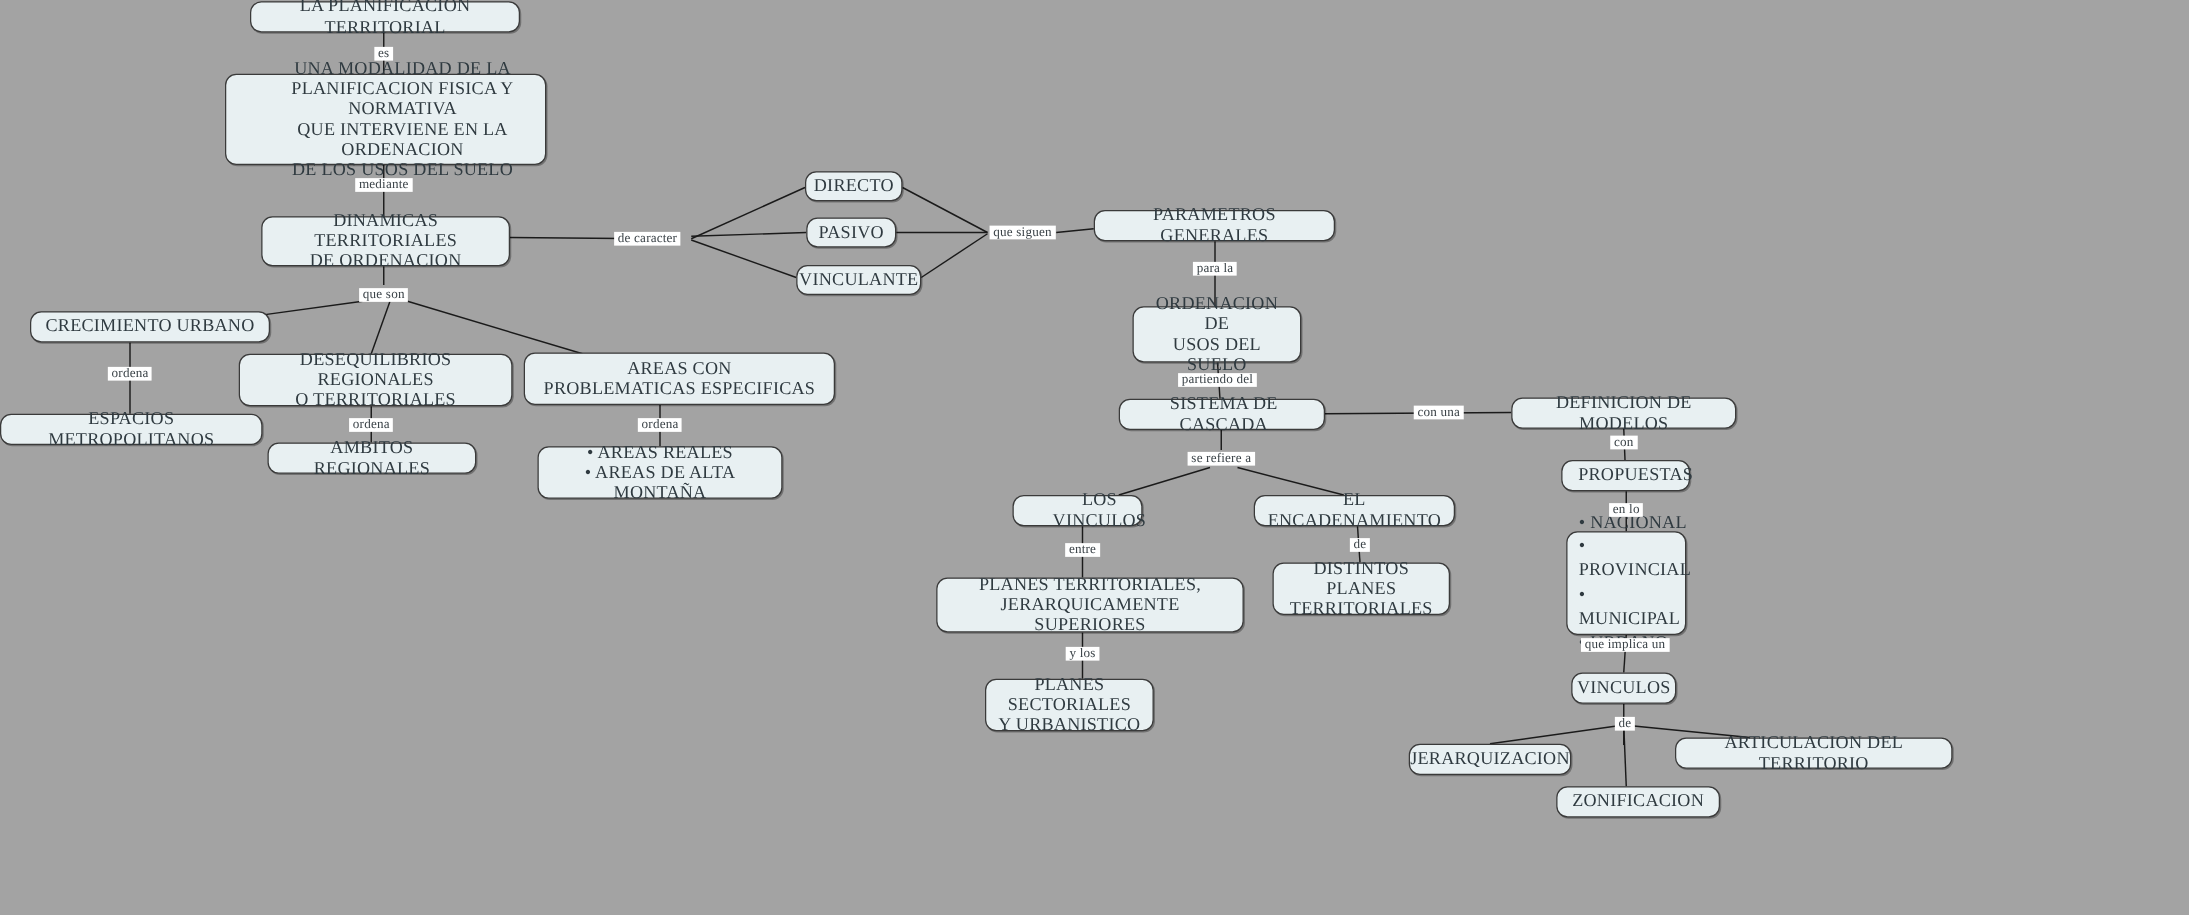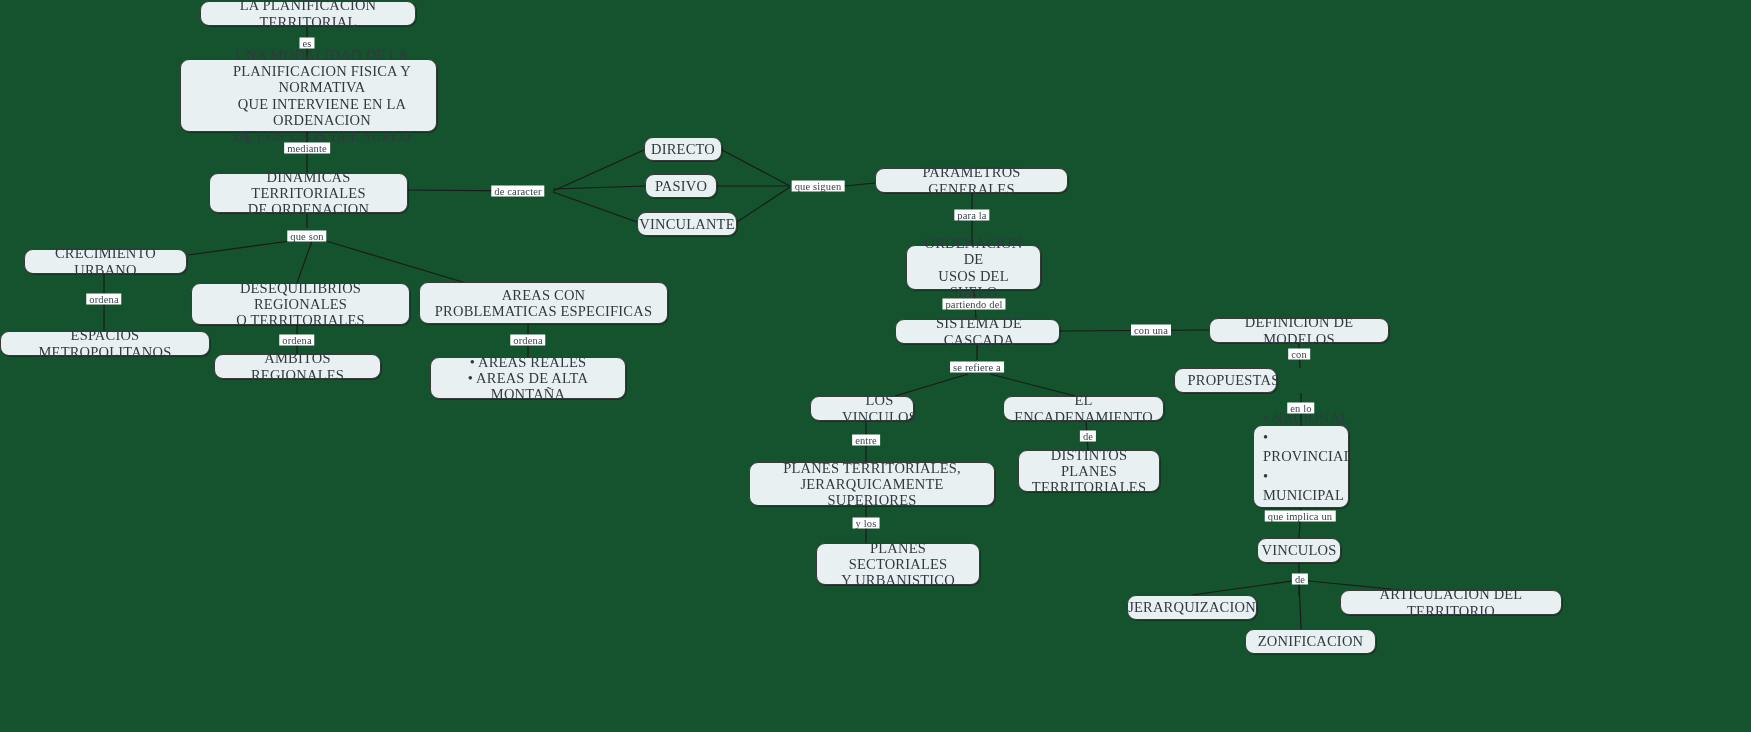--- a/index.html
+++ b/index.html
@@ -8,21 +8,21 @@
     padding: 0;
     background: #ffffff;
   }
   body {
     font-family: "Liberation Sans", sans-serif;
   }
   #canvas {
     position: relative;
     width: 1751px;
     height: 732px;
-    background: #14532d;
+    background: #a3a3a3;
     overflow: hidden;
   }
   svg#edges {
     position: absolute;
     left: 0;
     top: 0;
     width: 1751px;
     height: 732px;
     pointer-events: none;
   }
@@ -114,38 +114,38 @@
       <div class="node" style="left: 209px; top: 173px; width: 199px; height: 40px;">DINAMICAS  TERRITORIALES
 DE ORDENACION</div>
       <div class="node" style="left: 644px; top: 137px; width: 78px; height: 24px;">DIRECTO</div>
       <div class="node" style="left: 645px; top: 174px; width: 72px; height: 24px;">PASIVO</div>
       <div class="node" style="left: 637px; top: 212px; width: 100px; height: 24px;">VINCULANTE</div>
       <div class="node" style="left: 875px; top: 168px; width: 193px; height: 25px;">PARAMETROS GENERALES</div>
       <div class="node" style="left: 906px; top: 245px; width: 135px; height: 45px;">ORDENACION DE
 USOS DEL SUELO</div>
       <div class="node" style="left: 895px; top: 319px; width: 165px; height: 25px; padding-left: 12px;">SISTEMA DE CASCADA</div>
       <div class="node" style="left: 1209px; top: 318px; width: 180px; height: 25px;">DEFINICION DE MODELOS</div>
-      <div class="node" style="left: 1174px; top: 368px; width: 103px; height: 25px; padding-left: 25px;">PROPUESTAS</div>
+      <div class="node" style="left: 1249px; top: 368px; width: 103px; height: 25px; padding-left: 25px;">PROPUESTAS</div>
       <div class="node list" style="left: 1253px; top: 425px; width: 96px; height: 83px;">• NACIONAL
 • PROVINCIAL
 • MUNICIPAL
 • URBANO</div>
       <div class="node" style="left: 1257px; top: 538px; width: 84px; height: 25px;">VINCULOS</div>
       <div class="node" style="left: 1127px; top: 595px; width: 130px; height: 25px;">JERARQUIZACION</div>
       <div class="node" style="left: 1340px; top: 590px; width: 222px; height: 25px;">ARTICULACION DEL TERRITORIO</div>
       <div class="node" style="left: 1245px; top: 629px; width: 131px; height: 25px;">ZONIFICACION</div>
       <div class="node" style="left: 810px; top: 396px; width: 104px; height: 25px; padding-left: 44px;">LOS VINCULOS</div>
       <div class="node" style="left: 1003px; top: 396px; width: 161px; height: 25px;">EL ENCADENAMIENTO</div>
       <div class="node" style="left: 1018px; top: 450px; width: 142px; height: 42px;">DISTINTOS PLANES
 TERRITORIALES</div>
       <div class="node" style="left: 749px; top: 462px; width: 246px; height: 44px;">PLANES TERRITORIALES,
 JERARQUICAMENTE SUPERIORES</div>
-      <div class="node" style="left: 816px; top: 543px; width: 164px; height: 42px;">PLANES SECTORIALES
+      <div class="node" style="left: 788px; top: 543px; width: 135px; height: 42px;">PLANES SECTORIALES
 Y URBANISTICO</div>
-      <div class="node" style="left: 24px; top: 249px; width: 163px; height: 25px;">CRECIMIENTO URBANO</div>
+      <div class="node" style="left: 24px; top: 249px; width: 192px; height: 25px;">CRECIMIENTO URBANO</div>
       <div class="node" style="left: 0px; top: 331px; width: 210px; height: 25px;">ESPACIOS METROPOLITANOS</div>
       <div class="node" style="left: 191px; top: 283px; width: 219px; height: 42px;">DESEQUILIBRIOS REGIONALES
 O TERRITORIALES</div>
       <div class="node" style="left: 214px; top: 354px; width: 167px; height: 25px;">AMBITOS REGIONALES</div>
       <div class="node" style="left: 419px; top: 282px; width: 249px; height: 42px;">AREAS CON
 PROBLEMATICAS ESPECIFICAS</div>
       <div class="node" style="left: 430px; top: 357px; width: 196px; height: 42px;">• AREAS REALES
 • AREAS DE ALTA MONTAÑA</div>
     </div>
   <div id="label-layer">

